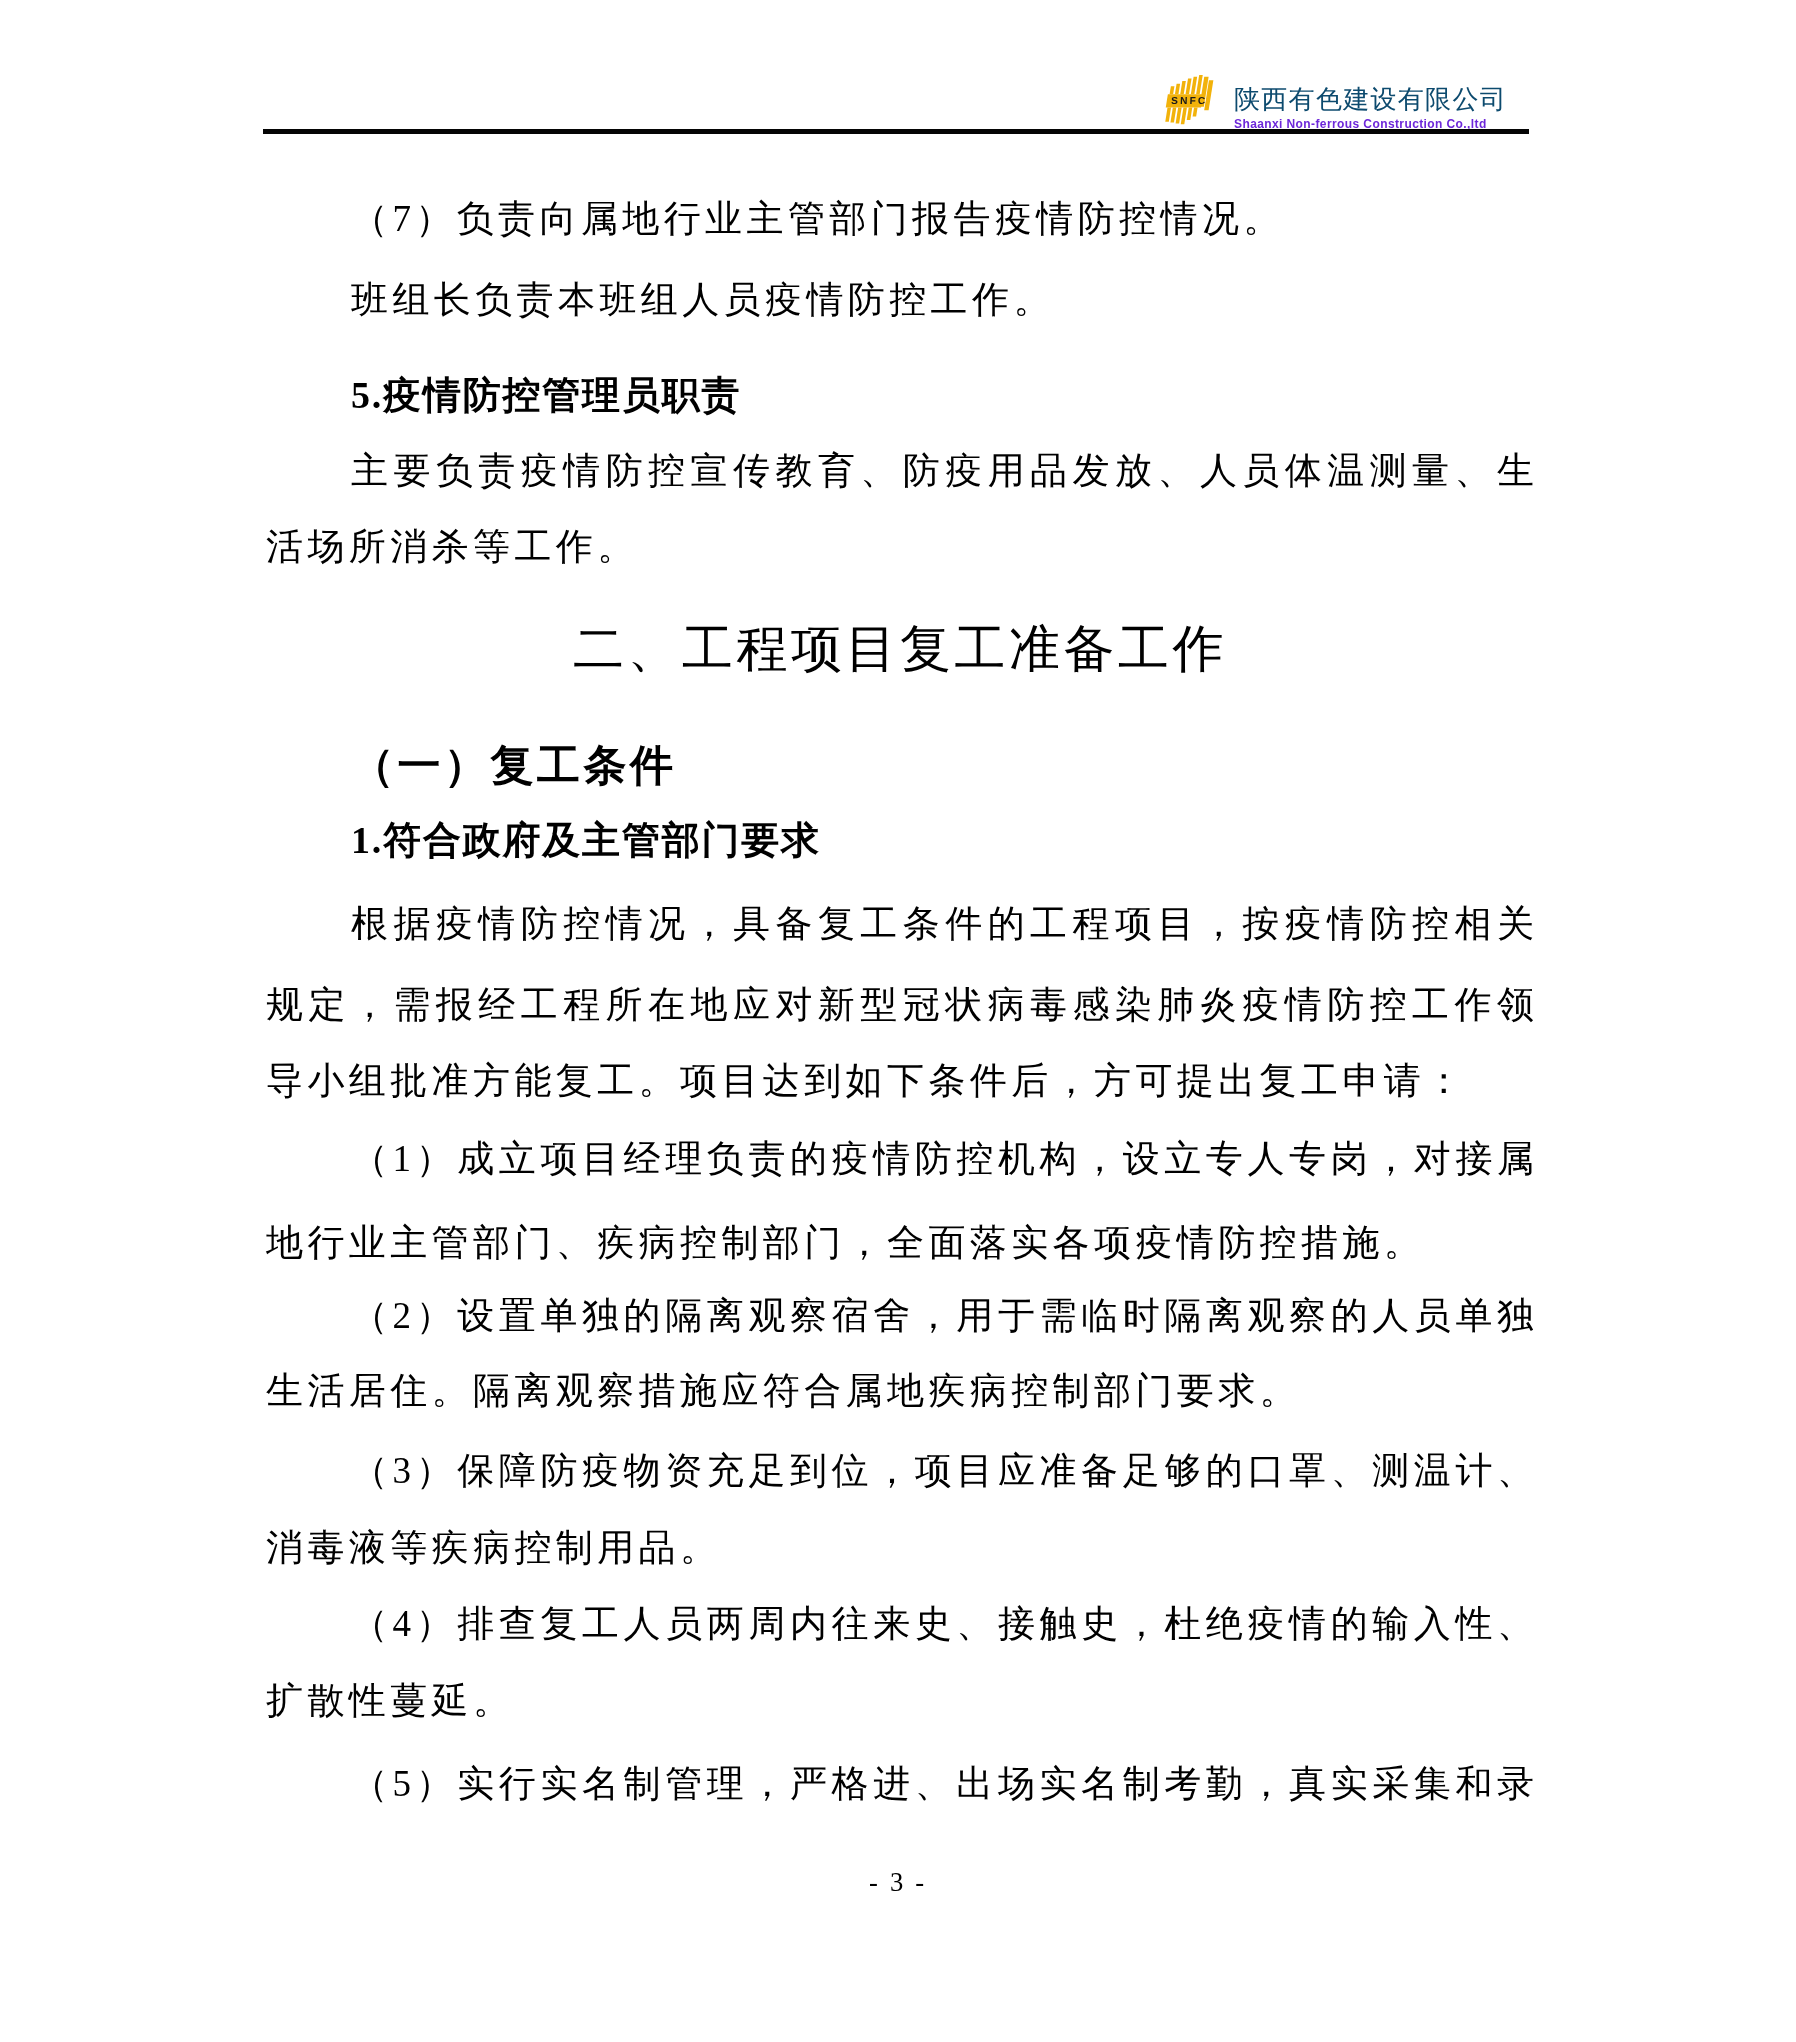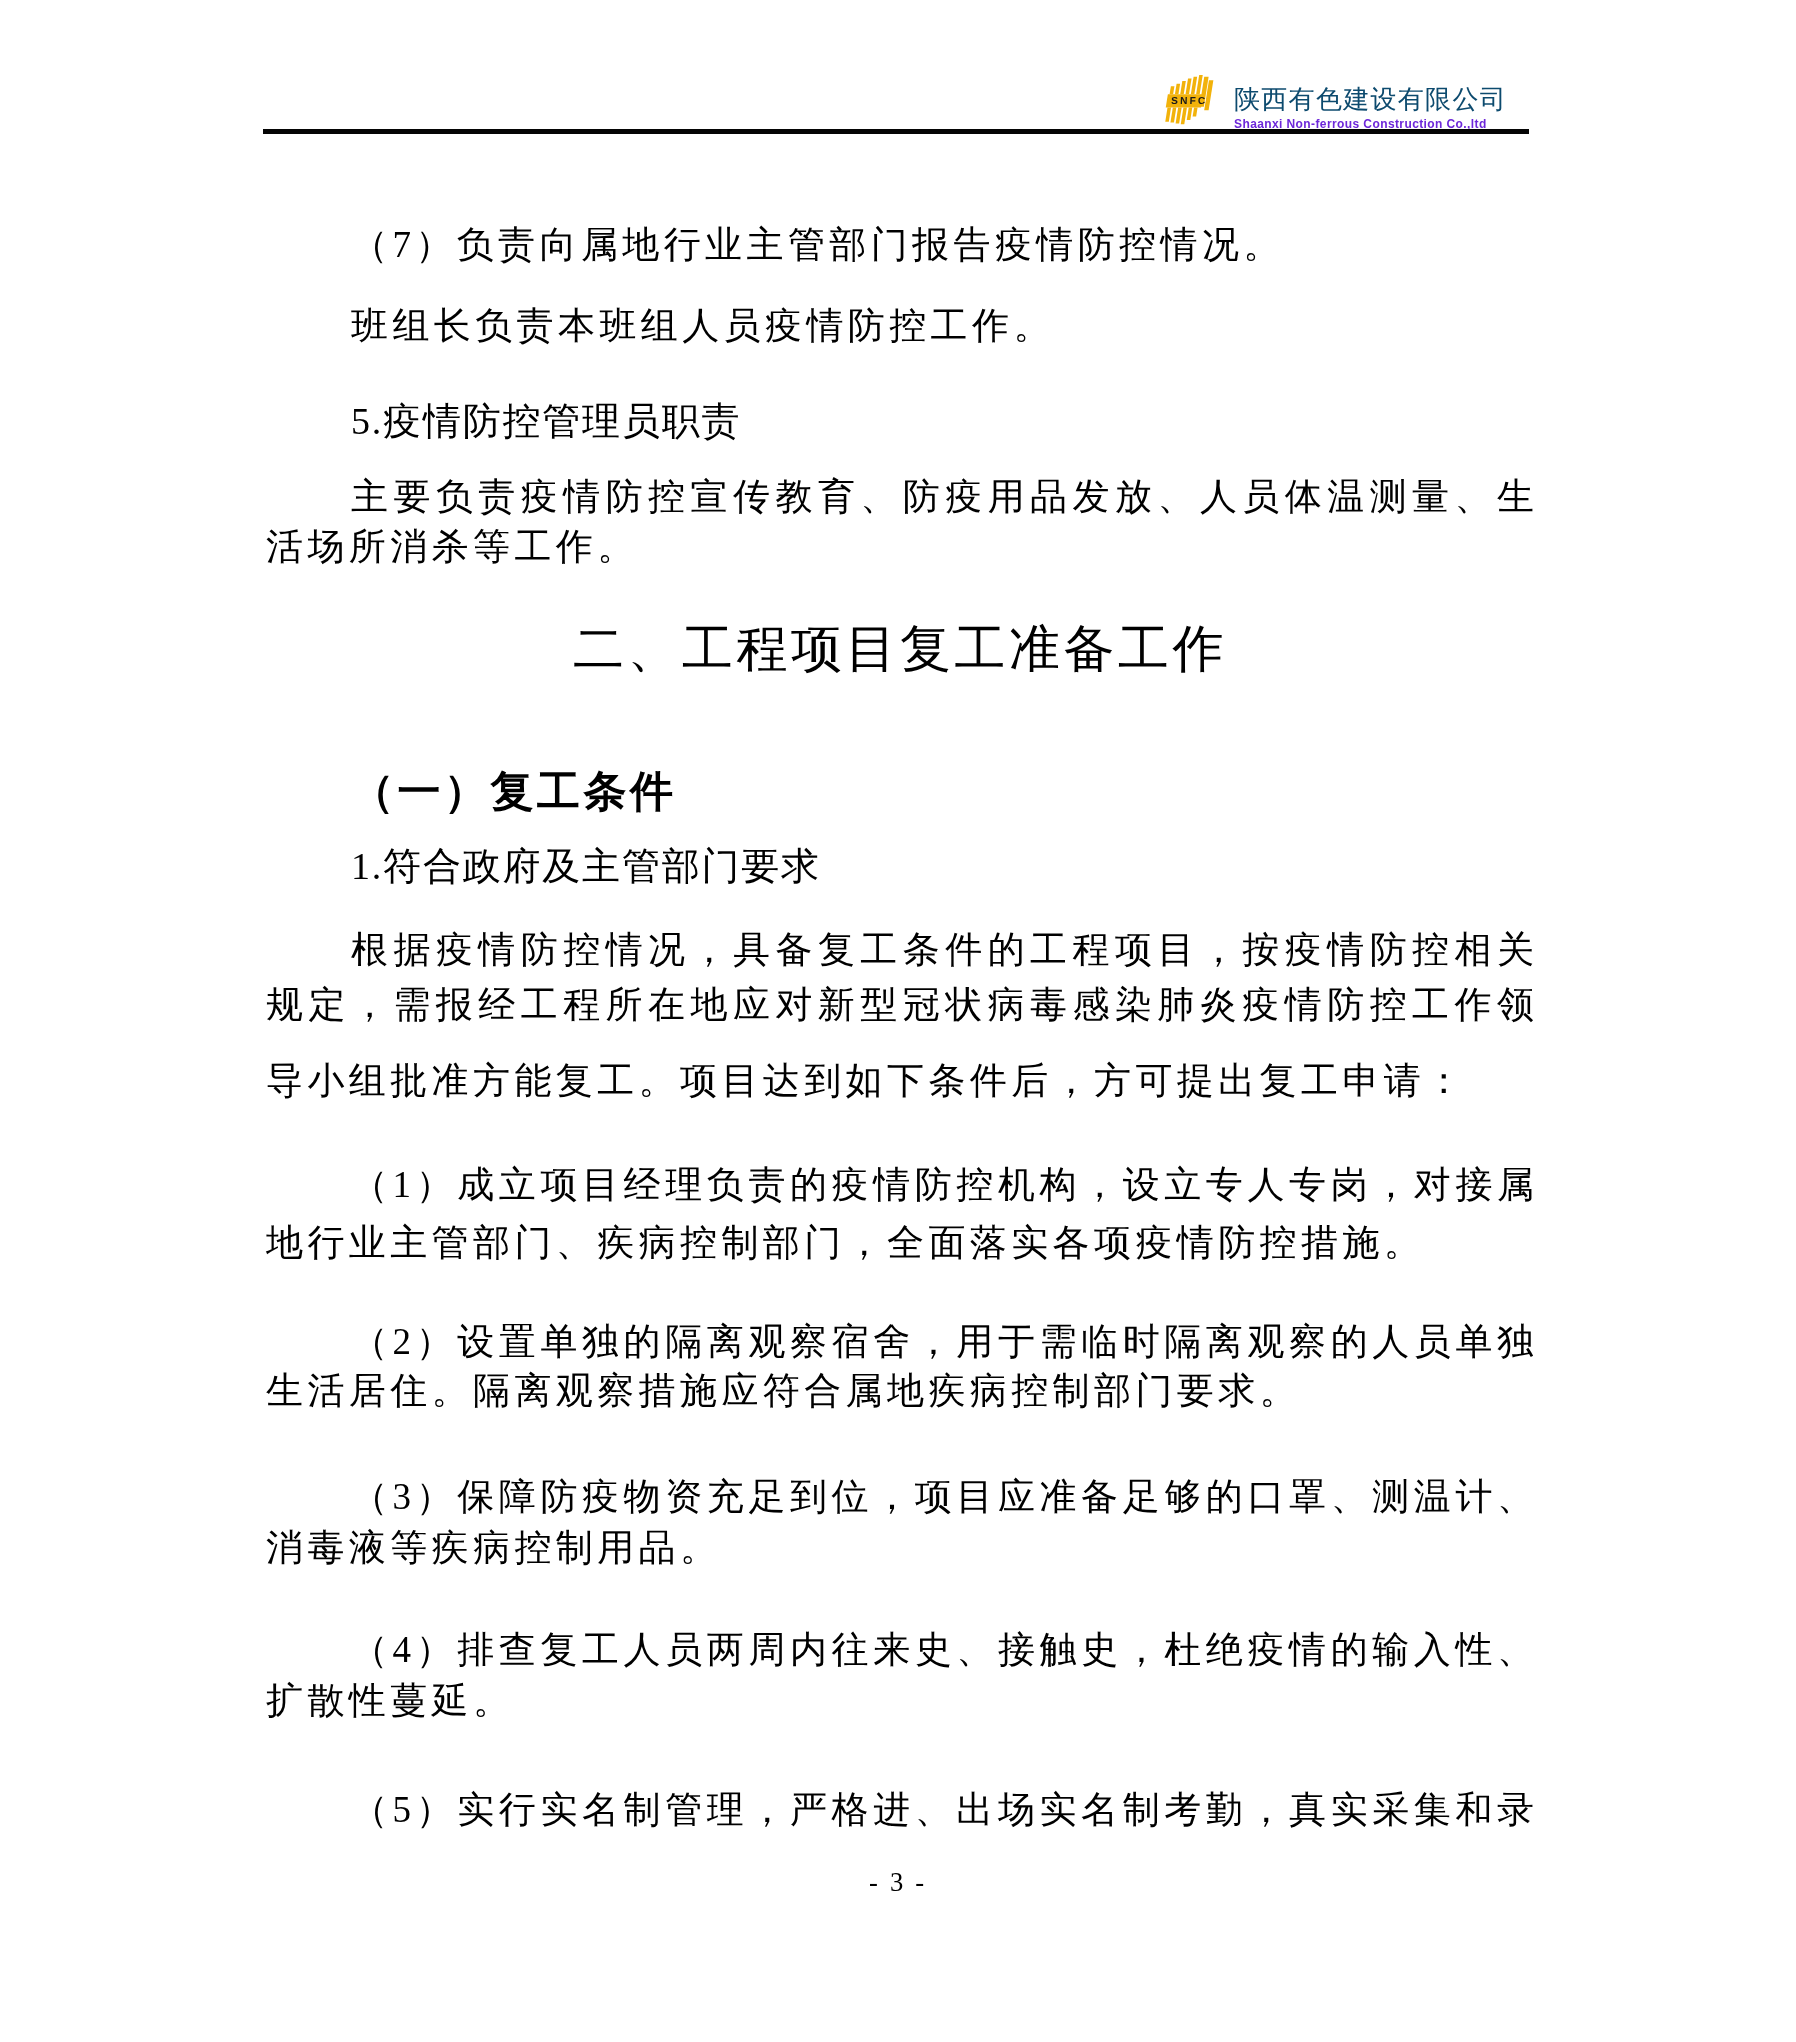--- a/index.html
+++ b/index.html
@@ -32,22 +32,22 @@
   .line {
     position:absolute; left:266px; width:1268px;
     font-size:37px; line-height:1.18; letter-spacing:4.4px;
     white-space:nowrap;
   }
   .fill {
     letter-spacing:0; white-space:normal;
     text-align:justify; text-align-last:justify;
     text-justify:inter-character;
   }
-  .ind  { text-indent:85px;margin-top:26px; }
-  .h3   { font-weight:normal; letter-spacing:1.8px; font-size:38px; }
+  .ind  { text-indent:85px; }
+  .h3   { font-weight:bold; letter-spacing:1.8px; font-size:38px; }
   .h2   { font-weight:bold; letter-spacing:3.5px; font-size:43px; }
   .h1   {
     font-weight:normal; font-size:51px; letter-spacing:3.5px;
     text-align:center; white-space:nowrap;
   }
   .pagenum {
     position:absolute; left:0; top:1867px; width:1796px;
     text-align:center; font-size:26.6px; letter-spacing:2.7px;
   }
 </style>

